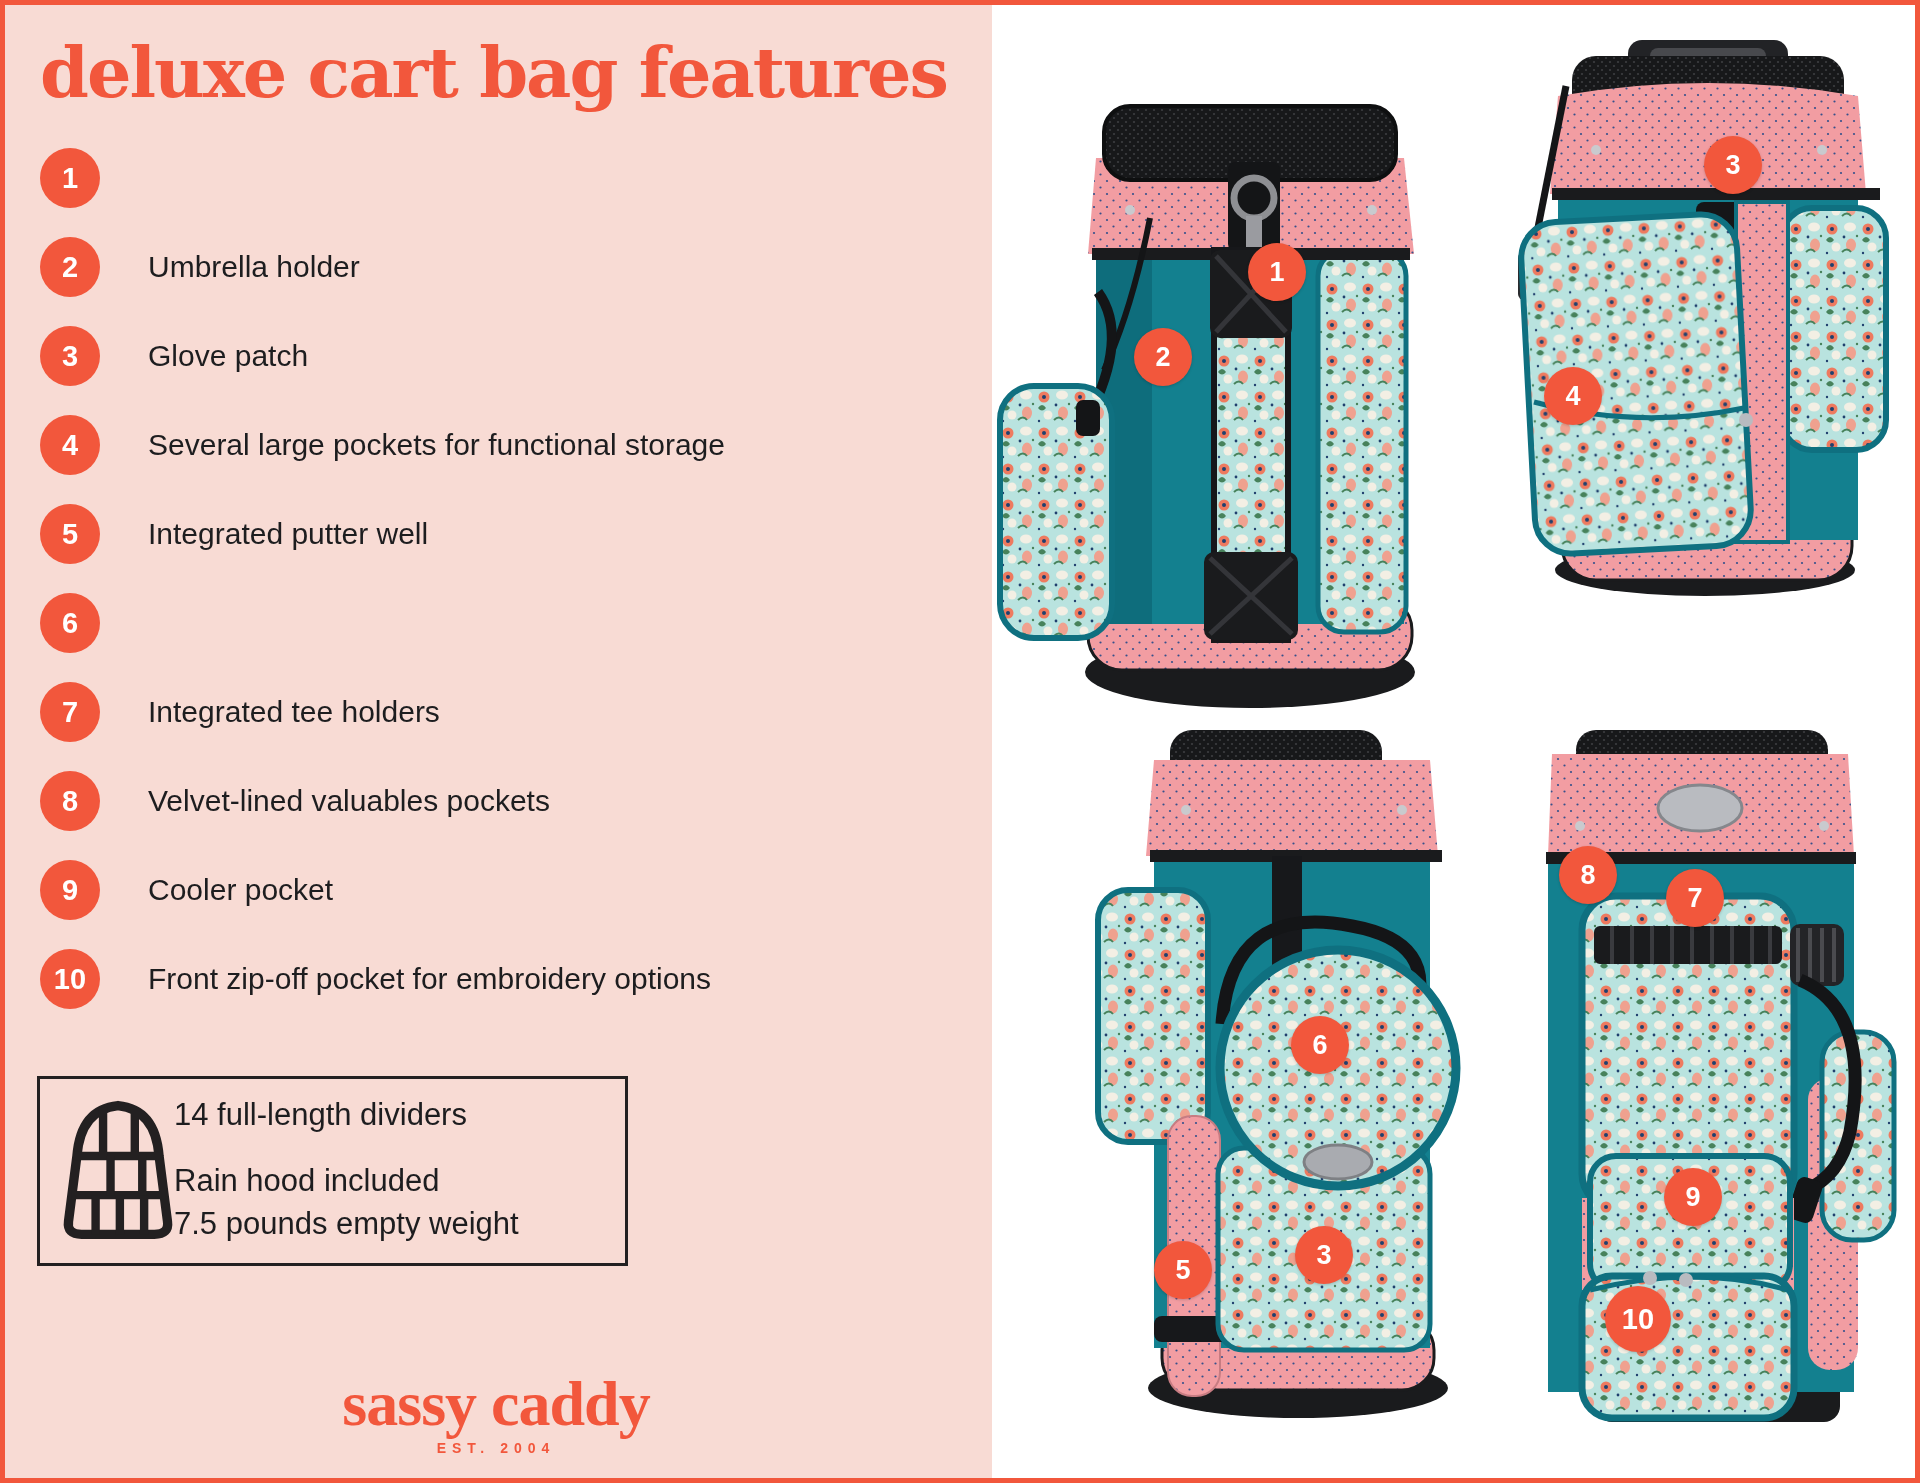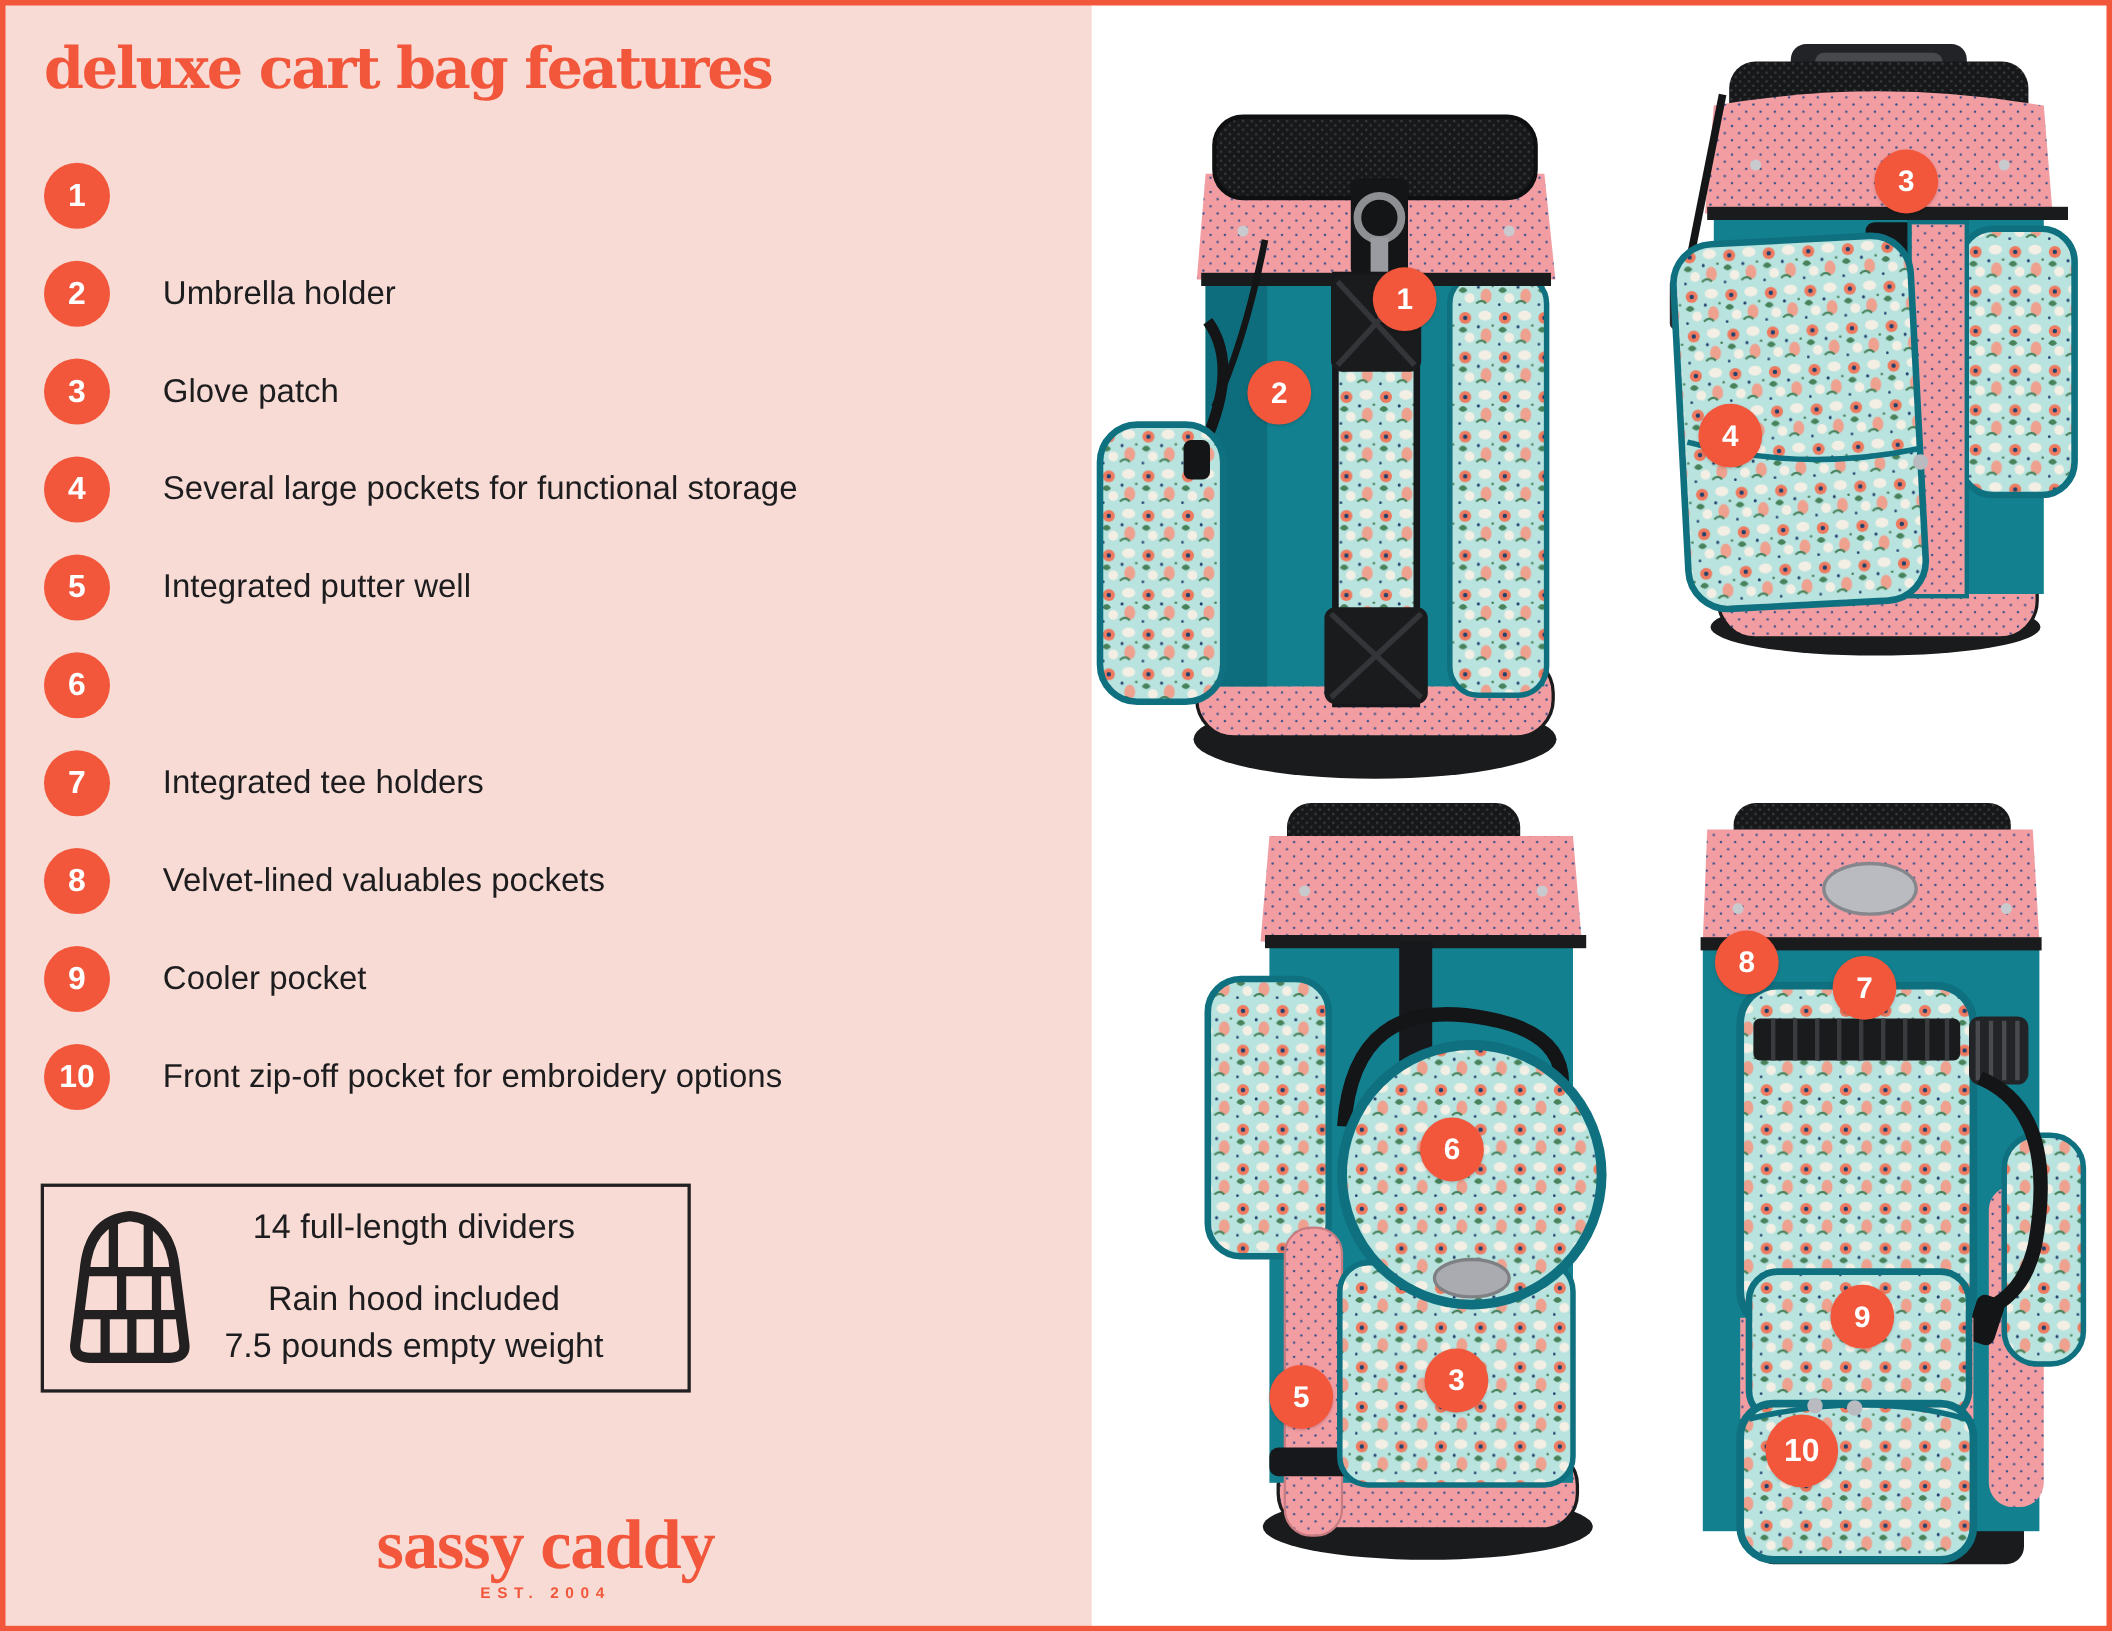--- a/index.html
+++ b/index.html
@@ -13,41 +13,41 @@
     position:absolute;left:5px;top:5px;width:987px;height:1473px;
     background:var(--panel-pink,#F8DBD4);
   }
   .panel-right{
     position:absolute;left:992px;top:5px;width:923px;height:1473px;
     background:var(--panel-white,#FFFFFF);
   }
   .page-title{
     position:absolute;left:40px;top:36px;width:940px;
     font-family:"DejaVu Serif","Liberation Serif",serif;
-    font-weight:bold;font-size:52px;line-height:1.05;letter-spacing:-2px;
+    font-weight:bold;font-size:70px;line-height:1.05;letter-spacing:-2px;
     color:var(--accent,#F2573C);
   }
   .feature-row{
     position:absolute;left:40px;width:920px;min-height:60px;
     display:flex;align-items:center;gap:48px;
   }
   .num-badge{
     flex:0 0 auto;width:60px;height:60px;border-radius:50%;
     background:var(--accent,#F2573C);color:#fff;
     display:flex;align-items:center;justify-content:center;
     font-size:29px;font-weight:bold;
   }
   .feature-text{
     font-size:30px;line-height:40px;color:var(--text-dark,#1D1D1F);
     max-width:780px;
   }
   .specs-box{
     position:absolute;left:37px;top:1076px;width:591px;height:190px;
     box-sizing:border-box;border:3px solid #232021;
-    display:flex;align-items:center;padding:0 22px;gap:30px;text-align:center;
+    display:flex;align-items:center;padding:0 22px;
   }
   .specs-text .line1{font-size:31px;color:var(--text-dark,#1D1D1F);margin-bottom:26px;}
   .specs-text .line23{font-size:31px;line-height:43px;color:var(--text-dark,#1D1D1F);}
   .brand{
     position:absolute;left:0;top:1372px;width:992px;text-align:center;
     color:var(--accent,#F2573C);
   }
   .brand .name{
     font-family:Liberation Serif, serif;
     font-weight:bold;font-size:64px;line-height:1;letter-spacing:-1px;

